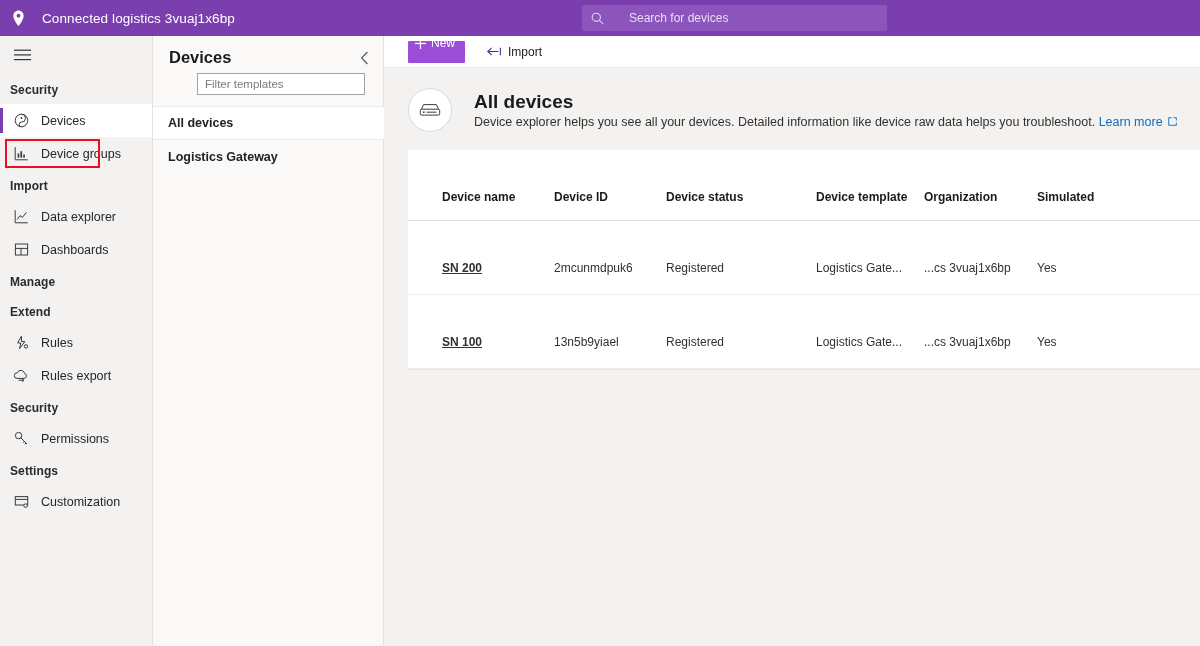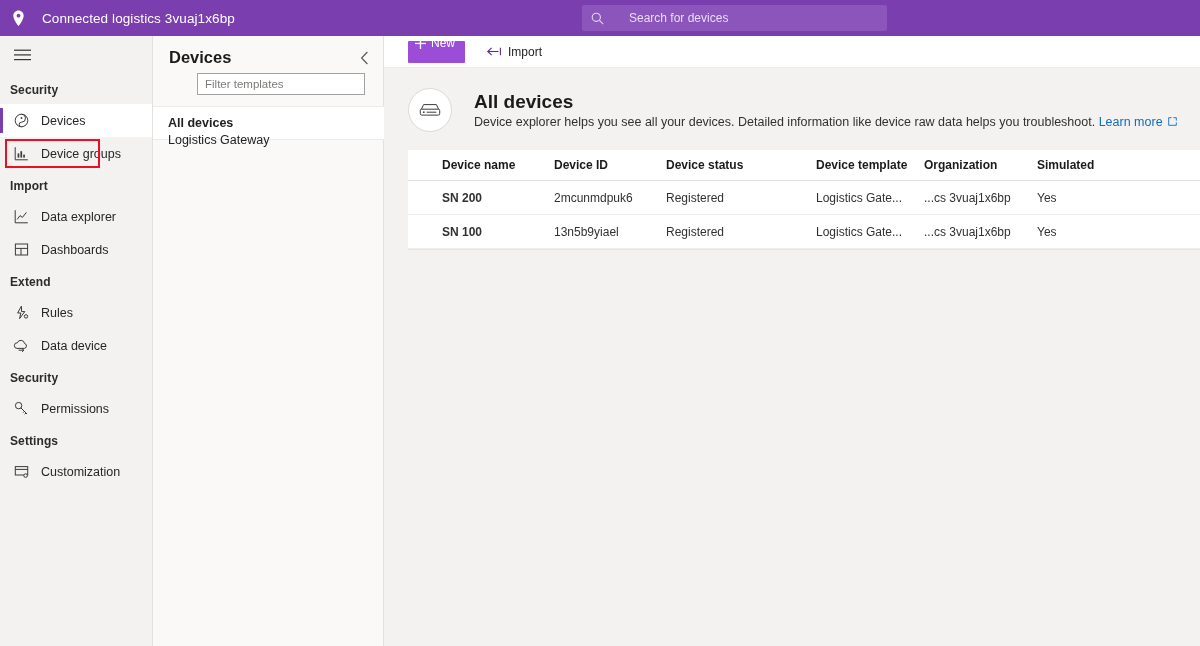--- a/index.html
+++ b/index.html
@@ -156,36 +156,36 @@
     color: #0f6cbd; text-decoration: none; cursor: pointer;
   }
   #learn-more-icon { margin-left: 2px; }
 
   
   #table {
     position: absolute; left: 24px; top: 82px;
     width: 792px; background: #ffffff;
     border-bottom: 1px solid #e8e6e4;
   }
-  .trow { display: flex; align-items: center; height: 33px; }
+  .trow { display: flex; align-items: flex-start; height: 33px; margin-top: 40px; }
   #thead .trow { height: 31px; border-bottom: 1px solid #e1dfdd; }
   .tbody-row { border-bottom: 1px solid #f0eeec; height: 34px; }
   .c-check { width: 34px; flex: 0 0 34px; }
   .c-name  { width: 112px; flex: 0 0 112px; }
   .c-id    { width: 112px; flex: 0 0 112px; }
   .c-status{ width: 150px; flex: 0 0 150px; }
   .c-tpl   { width: 108px; flex: 0 0 108px; }
   .c-org   { width: 113px; flex: 0 0 113px; }
   .c-sim   { width: 80px;  flex: 0 0 80px; }
   #thead .cell {
     font-size: 12px; color: #1b1b1b; font-weight: 700;
   }
   .tbody-row .cell { font-size: 12px; color: #323130; }
   .link-cell { color: #1367d0; cursor: pointer; }
-  .link-bold { font-weight: 700; }
+  .link-bold { font-weight: 700; text-decoration: underline; }
 </style>
 </head>
 <body>
 
 <div id="topbar">
   <div id="app-pin">
     <svg width="13" height="17" viewBox="0 0 13 17" fill="none">
       <path d="M6.5 0.6C3.6 0.6 1.3 2.9 1.3 5.8c0 3.9 5.2 10.4 5.2 10.4s5.2-6.5 5.2-10.4c0-2.9-2.3-5.2-5.2-5.2z" fill="#ffffff"></path>
       <circle cx="6.5" cy="5.7" r="1.9" fill="#7a3eaf"></circle>
     </svg>
@@ -249,39 +249,40 @@
     <span class="nav-ico">
       <svg width="15" height="15" viewBox="0 0 15 15" fill="none" stroke="#3a3a3a" stroke-width="1">
         <rect x="1.4" y="2" width="12.2" height="11"></rect>
         <line x1="1.4" y1="6.4" x2="13.6" y2="6.4"></line>
         <line x1="7" y1="6.4" x2="7" y2="13"></line>
       </svg>
     </span>
     <span class="nav-label">Dashboards</span>
   </div>
 
+  <div class="nav-section">Manage</div>
 
   <div class="nav-section">Extend</div>
   <div class="nav-item">
     <span class="nav-ico">
       <svg width="15" height="15" viewBox="0 0 15 15" fill="none" stroke="#3a3a3a" stroke-width="1">
         <path d="M7.4 1.2 3.6 8h3.2l-1.2 5.6L10.8 6.6H7.6z"></path>
         <circle cx="12" cy="11.4" r="1.7"></circle>
       </svg>
     </span>
     <span class="nav-label">Rules</span>
   </div>
   <div class="nav-item">
     <span class="nav-ico">
       <svg width="16" height="15" viewBox="0 0 16 15" fill="none" stroke="#3a3a3a" stroke-width="1">
         <path d="M4 10.4a2.8 2.8 0 0 1 .3-5.6 3.8 3.8 0 0 1 7.3.7 2.5 2.5 0 0 1-.3 4.9z"></path>
         <path d="M5.6 12.2h5.2M9 10.6l1.9 1.6L9 13.8"></path>
       </svg>
     </span>
-    <span class="nav-label">Data device</span>
+    <span class="nav-label">Rules export</span>
   </div>
 
   <div class="nav-section">Security</div>
   <div class="nav-item">
     <span class="nav-ico">
       <svg width="15" height="15" viewBox="0 0 15 15" fill="none" stroke="#3a3a3a" stroke-width="1">
         <circle cx="4.6" cy="4.6" r="3.2"></circle>
         <path d="M6.9 6.9 13 13M10.4 10.4l-1.3 1.3M12 12l-1.3 1.3"></path>
       </svg>
     </span>
@@ -308,21 +309,21 @@
   <div id="collapse-btn">
     <svg width="9" height="14" viewBox="0 0 9 14" fill="none" stroke="#5a5a5a" stroke-width="1.2">
       <polyline points="7.4,1 1.6,7 7.4,13"></polyline>
     </svg>
   </div>
   <input id="filter-input" type="text" placeholder="Filter templates" style="">
 
   <div class="list-entry active" style="top:70px;">
     <span>All devices</span>
   </div>
-  <div class="list-entry" style="top:87px;">
+  <div class="list-entry" style="top:104px;font-weight:bold;">
     <span>Logistics Gateway</span>
   </div>
 </div>
 
 <div id="cmdbar">
   <button id="new-btn">
     <span style="display:flex;">
       <svg width="11" height="11" viewBox="0 0 11 11">
         <rect x="4.8" y="0" width="1.3" height="11" fill="#ffffff"></rect>
         <rect x="0" y="4.8" width="11" height="1.3" fill="#ffffff"></rect>

